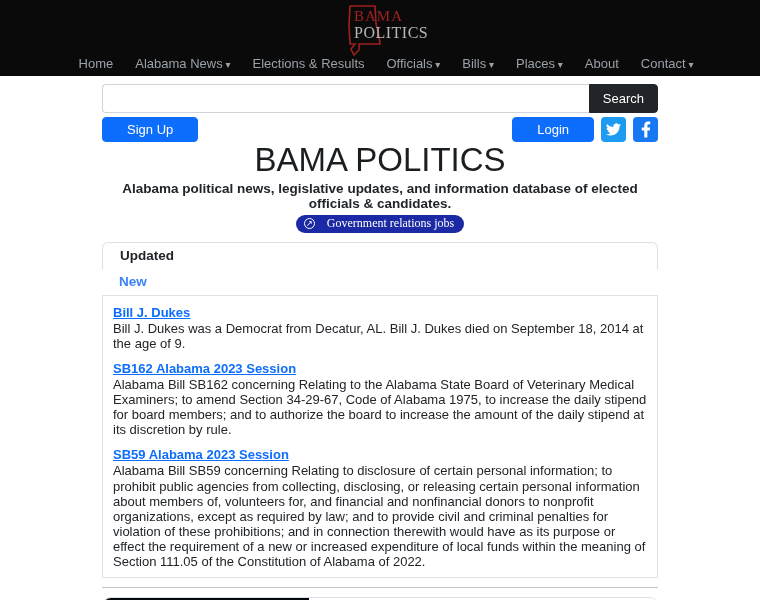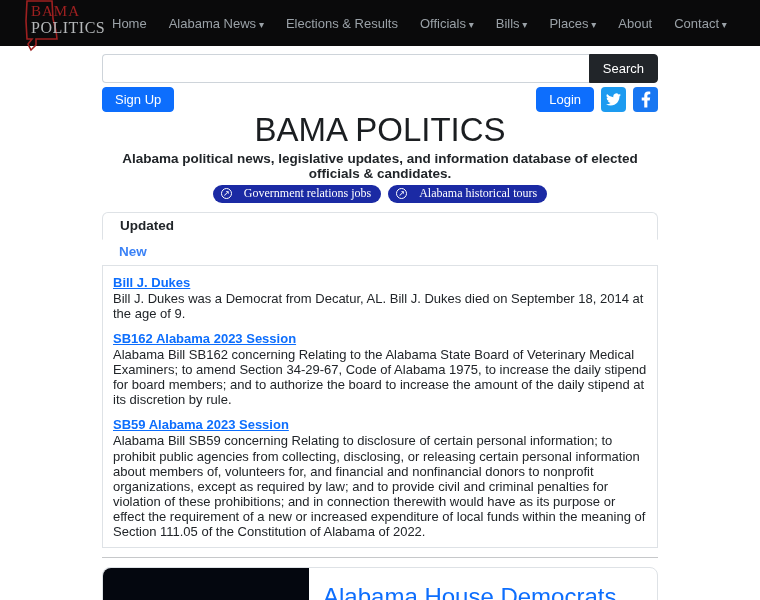--- a/index.html
+++ b/index.html
@@ -1,20 +1,20 @@
 <!DOCTYPE html>
 <html><head>
 <meta charset="utf-8">
 <style>
   * { margin:0; padding:0; box-sizing:border-box; }
   html,body { width:760px; height:600px; overflow:hidden; background:#fff;
     font-family:"Liberation Sans", sans-serif; color:#212529; }
 
   
-  .navbar { height:46px; background:#0a0a0b; display:flex; align-items:center; padding:0 14px; }
+  .navbar { height:76px; background:#0a0a0b; display:flex; align-items:center; padding:0 14px;flex-direction:column; }
   .brand { position:relative; width:86px; height:56px; flex:0 0 auto; }
   .brand svg { position:absolute; left:0; top:2px; }
   .brand-text { position:absolute; left:17px; top:9px; font-family:"Liberation Serif", serif; line-height:1.05; }
   .brand-bama { color:#9e2020; font-size:15px; letter-spacing:1px; }
   .brand-politics { color:#b4b7b9; font-size:16px; letter-spacing:.5px; }
   .nav-links { display:flex; align-items:center; gap:22px; margin-left:12px; white-space:nowrap;justify-content:space-between; }
   .nav-link { color:#9aa1a7; font-size:13px; text-decoration:none; cursor:pointer; }
   .has-caret::after { content:" ▾"; font-size:10px; color:#9aa1a7; }
 
   
@@ -23,21 +23,21 @@
   
   .search-row { display:flex; margin-top:8px; height:29px; }
   .search-input { flex:1; border:1px solid #ced4da; border-right:none; border-radius:4px 0 0 4px;
     padding:0 10px; font-size:13px; outline:none; }
   .search-btn { background:#212529; color:#fff; border:1px solid #212529; border-radius:0 4px 4px 0;
     font-size:13px; padding:0 13px; cursor:pointer; }
 
   
   .auth-row { display:flex; justify-content:space-between; align-items:center; margin-top:4px; height:25px; }
   .btn-blue { background:#0d6efd; color:#fff; border:1px solid #0d6efd; border-radius:4px;
-    font-size:13px; padding:4px 12px; cursor:pointer; }
+    font-size:13px; padding:4px 24px; cursor:pointer; }
   .right-group { display:flex; align-items:center; gap:7px; }
   .social { width:25px; height:25px; border-radius:4px; display:flex; align-items:center;
     justify-content:center; cursor:pointer; }
   .social.twitter { background:#1d9bf0; }
   .social.facebook { background:#1877f2; }
 
   
   .page-title { text-align:center; font-size:33px; font-weight:500; color:#1b1e21; margin-top:1px; line-height:1.0; }
   .subtitle { text-align:center; font-size:13.5px; font-weight:bold; margin-top:5px; }
   .badge-row { display:flex; justify-content:center; gap:7px; margin-top:4px; }
@@ -122,24 +122,20 @@
     </div>
   </div>
 
   <h1 class="page-title">BAMA POLITICS</h1>
   <div class="subtitle">Alabama political news, legislative updates, and information database of elected officials &amp; candidates.</div>
   <div class="badge-row">
     <a class="pill">
       <span class="pill-icon"></span>
       <span>Government relations jobs</span>
     </a>
-    <a class="pill">
-      <span class="pill-icon"></span>
-      <span>Alabama historical tours</span>
-    </a>
   </div>
 
   <div class="tabs">
     <div class="tab active">Updated</div>
     <div class="tab inactive">New</div>
   </div>
 
   <div class="tab-content">
     <div class="feed-item">
       <a class="feed-title">Bill J. Dukes</a>

